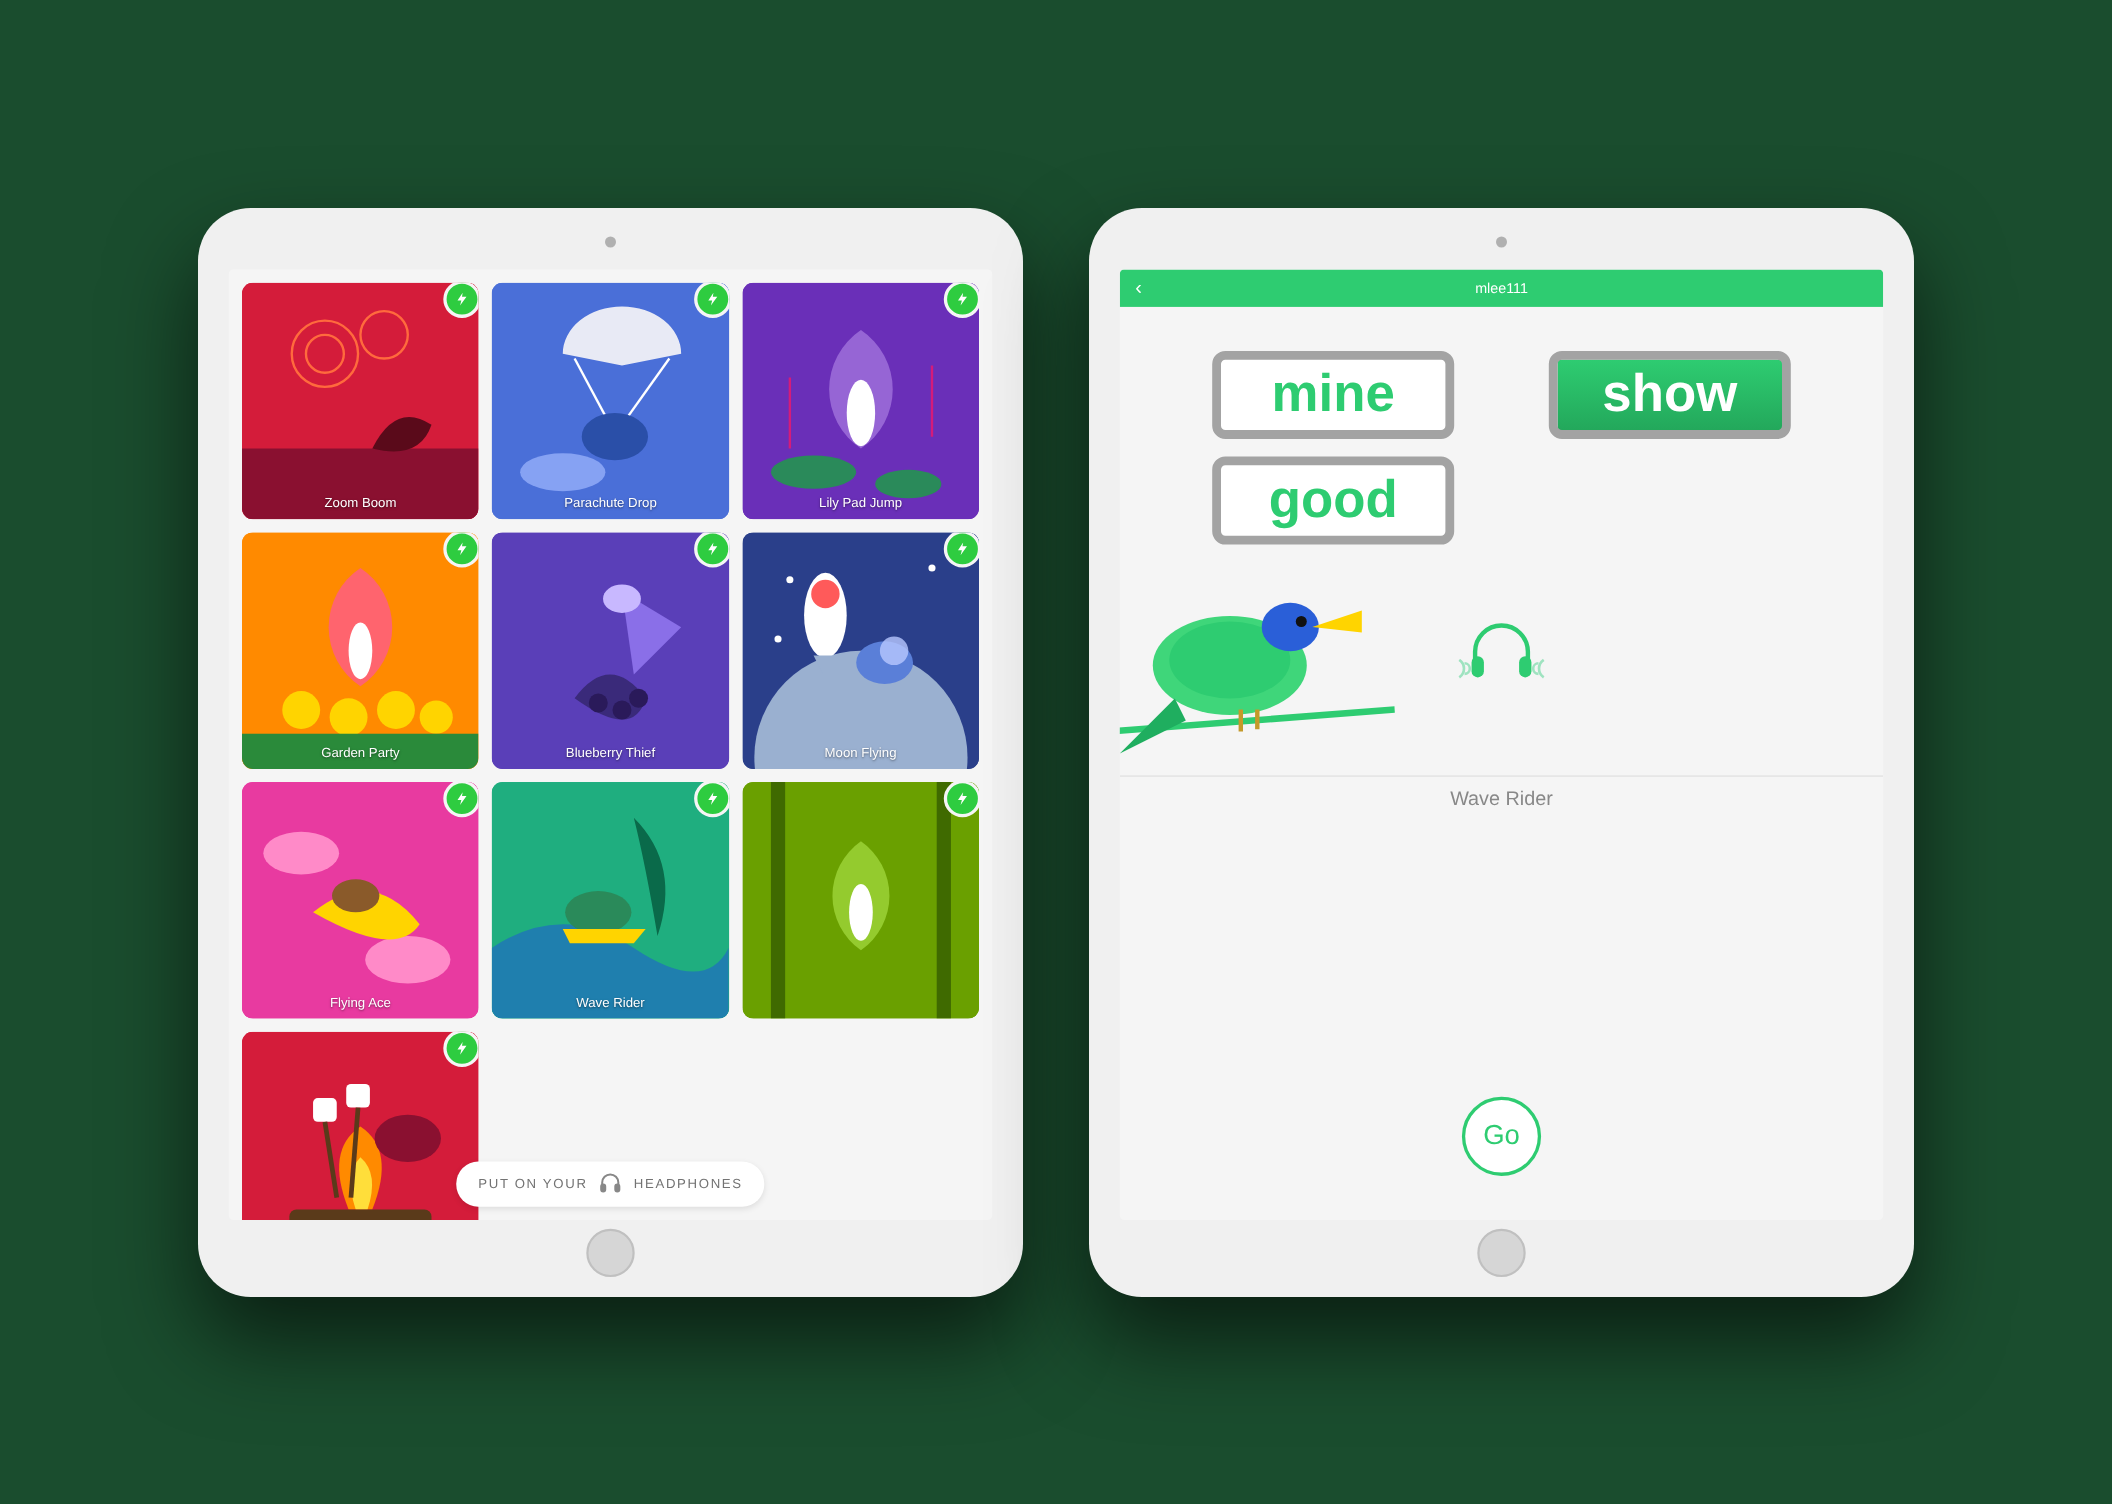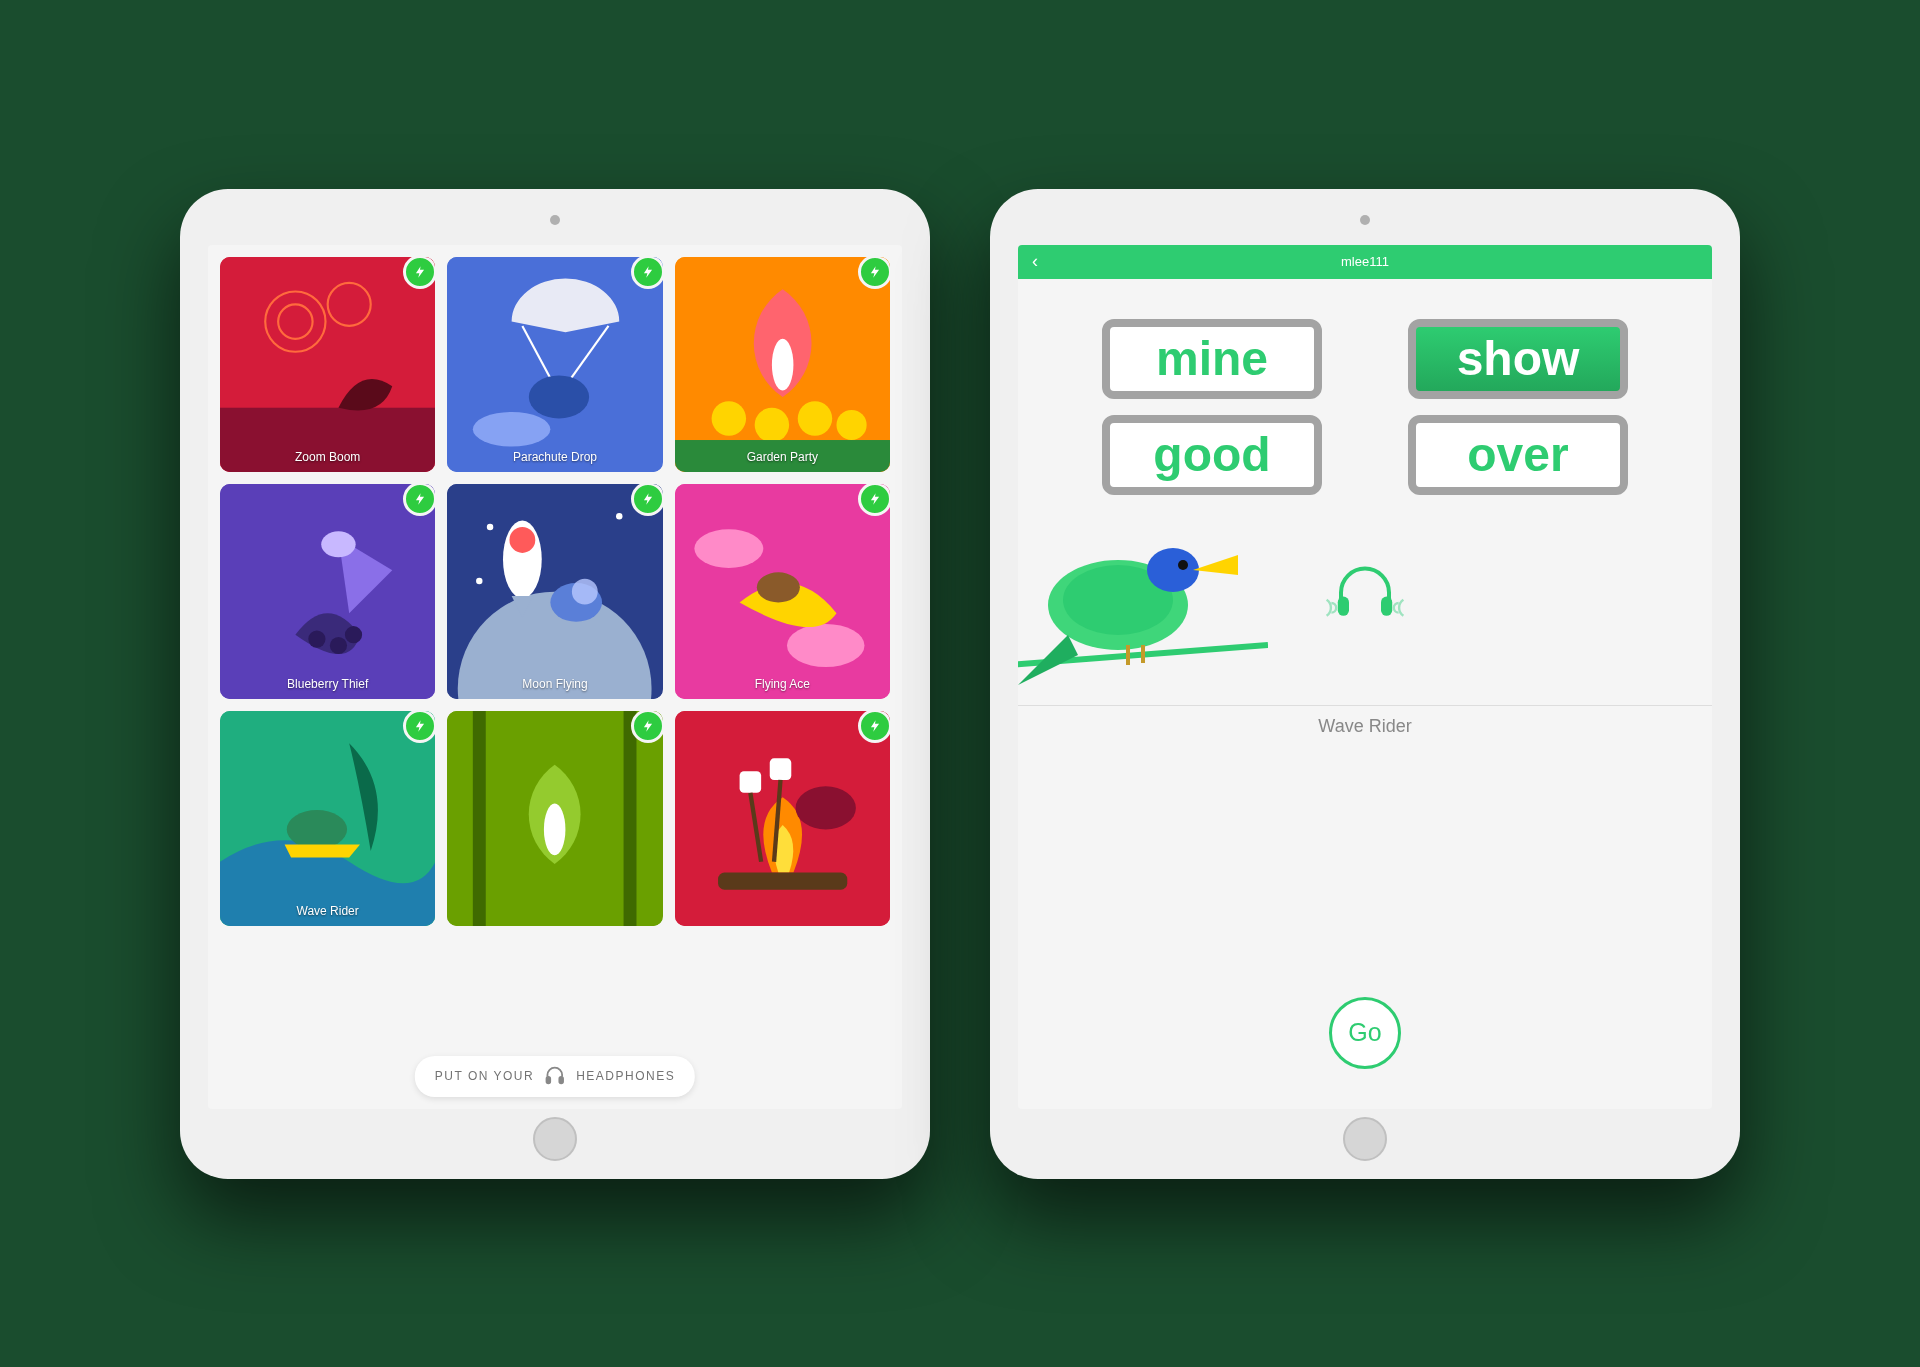--- a/index.html
+++ b/index.html
@@ -158,20 +158,39 @@
               <line x1="75" y1="32" x2="55" y2="60" stroke="#fff"></line>
               <ellipse cx="52" cy="65" rx="14" ry="10" fill="#2a4fa8"></ellipse>
               <ellipse cx="30" cy="80" rx="18" ry="8" fill="#9fb8ff" opacity="0.7"></ellipse>
             </svg></div>
           <div class="badge">
             <svg viewBox="0 0 24 24">
               <path d="M13 2 L5 14 H11 L9 22 L19 8 H12 Z" fill="#fff"></path>
             </svg>
           </div>
           <div class="label">Parachute Drop</div>
+        </div>
+        <div class="tile">
+          <div class="art" style="background:#6a2fb8"><svg width="100%" height="100%" viewBox="0 0 100 100">
+              <rect width="100" height="100" fill="#6a2fb8"></rect>
+              <ellipse cx="30" cy="80" rx="18" ry="7" fill="#2a8a5a"></ellipse>
+              <ellipse cx="70" cy="85" rx="14" ry="6" fill="#2a8a5a"></ellipse>
+              <path d="M50 20 a30 30 0 0 1 0 50 a30 30 0 0 1 0 -50" fill="#b48ae8" opacity="0.6"></path>
+              <ellipse cx="50" cy="55" rx="6" ry="14" fill="#fff"></ellipse>
+              <g stroke="#d41c7a">
+                <line x1="20" y1="40" x2="20" y2="70"></line>
+                <line x1="80" y1="35" x2="80" y2="65"></line>
+              </g>
+            </svg></div>
+          <div class="badge">
+            <svg viewBox="0 0 24 24">
+              <path d="M13 2 L5 14 H11 L9 22 L19 8 H12 Z" fill="#fff"></path>
+            </svg>
+          </div>
+          <div class="label">Lily Pad Jump</div>
         </div>
         <div class="tile">
           <div class="art" style="background:#ff8a00"><svg width="100%" height="100%" viewBox="0 0 100 100">
               <rect width="100" height="100" fill="#ff8a00"></rect>
               <path d="M50 15 a30 30 0 0 1 0 50 a30 30 0 0 1 0 -50" fill="#ff5a8a" opacity="0.8"></path>
               <ellipse cx="50" cy="50" rx="5" ry="12" fill="#fff"></ellipse>
               <g fill="#ffd400">
                 <circle cx="25" cy="75" r="8"></circle>
                 <circle cx="45" cy="78" r="8"></circle>
                 <circle cx="65" cy="75" r="8"></circle>
@@ -316,21 +335,20 @@
   <div class="camera"></div>
   <div class="screen">
     <div class="topbar">
       <span class="back">‹</span>
       <span>mlee111</span>
     </div>
     <div class="word-area" id="word-area">
         <div class="word-btn">mine</div>
         <div class="word-btn selected">show</div>
         <div class="word-btn">good</div>
-        <div class="word-btn">over</div>
       </div>
     <div class="bird-row">
       <div class="bird">
         <svg width="260" height="220" viewBox="0 0 260 220">
           <line x1="0" y1="180" x2="260" y2="160" stroke="#2ecc71" stroke-width="6"></line>
           <ellipse cx="110" cy="120" rx="70" ry="45" fill="#3fd67a"></ellipse>
           <ellipse cx="110" cy="115" rx="55" ry="35" fill="#2ecc71"></ellipse>
           <path d="M60 150 L10 200 L70 170 Z" fill="#1fae5f"></path>
           <ellipse cx="165" cy="85" rx="26" ry="22" fill="#2a5fd8"></ellipse>
           <circle cx="175" cy="80" r="5" fill="#111"></circle>

